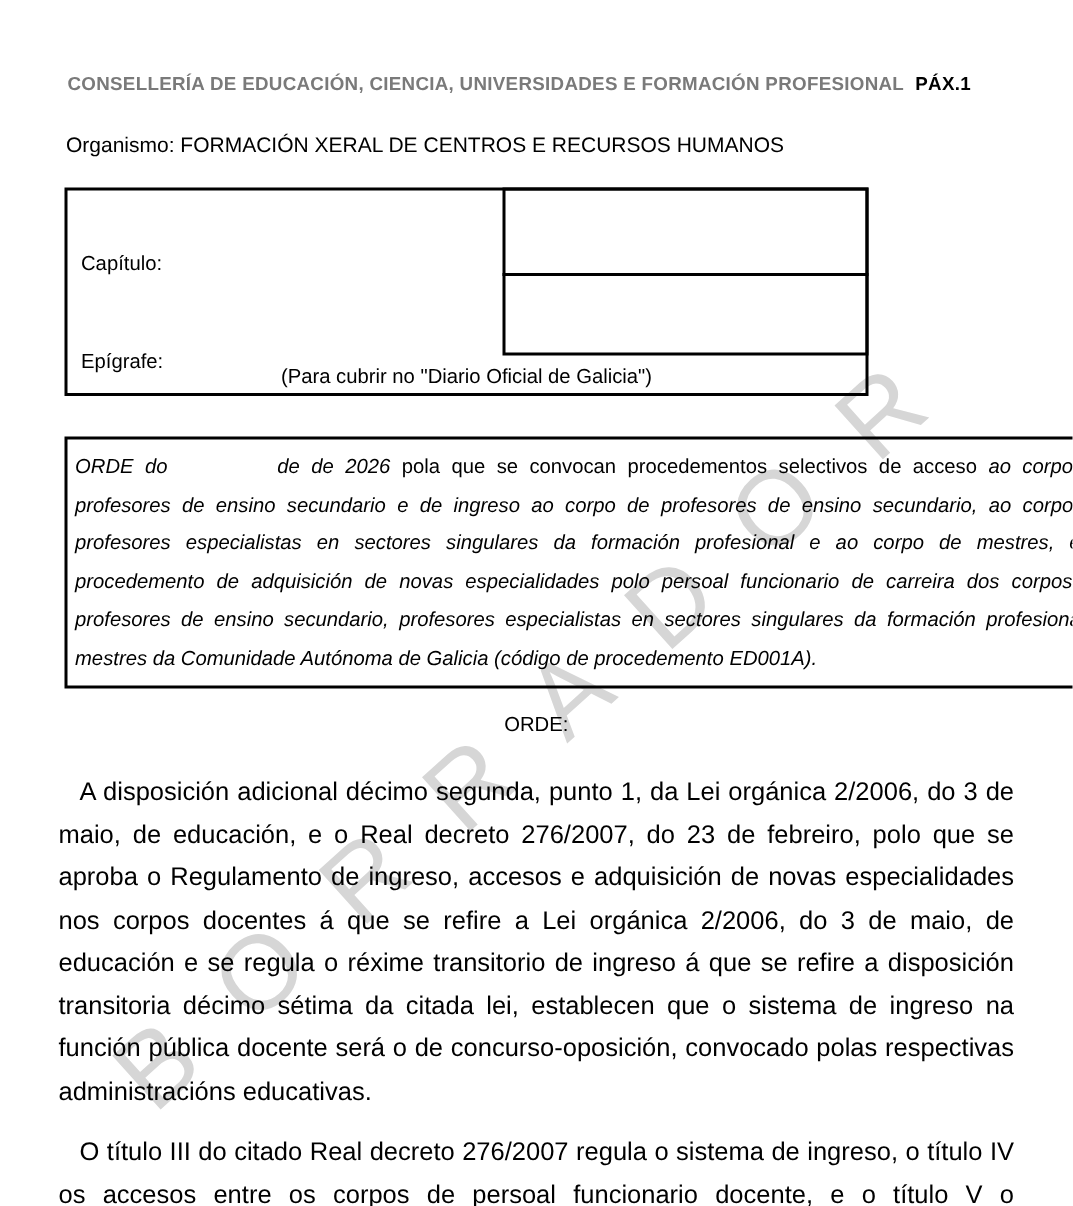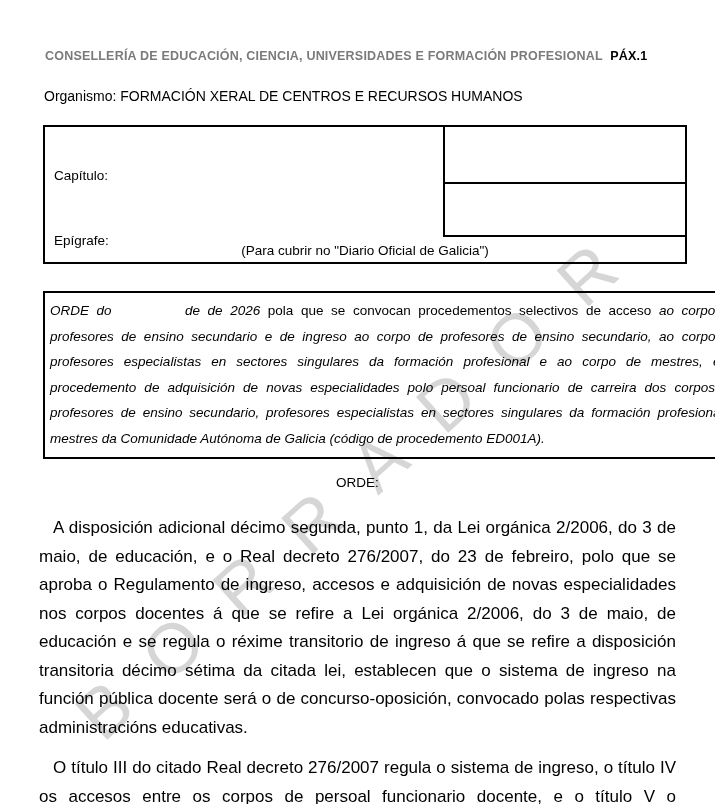--- a/index.html
+++ b/index.html
@@ -44,21 +44,21 @@
   .doc-header .gray{color:#7a7a7a;}
   .doc-header .pax{color:#000;margin-left:4px;}
   .organismo-line{
     margin:25px 43px 0 44px;
     font-size:14px;
   }
   
   .cover-table{
     position:relative;
     margin:21px 0 0 43px;
-    width:644px;height:139px;
+    width:536px;height:139px;
     border:2px solid #000;
     box-sizing:border-box;
   }
   .cover-label{
     position:absolute;
     left:9px;
     font-size:13.5px;
   }
   .label-capitulo{top:41px;}
   .label-epigrafe{top:106px;}

